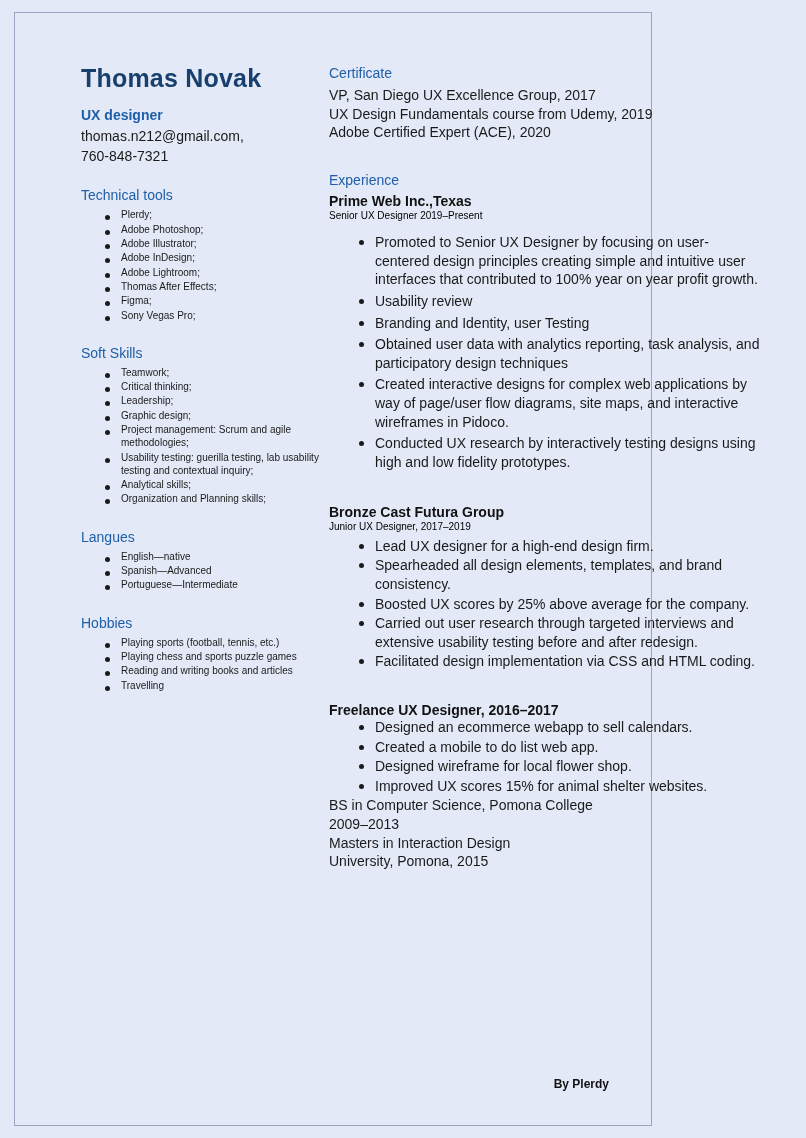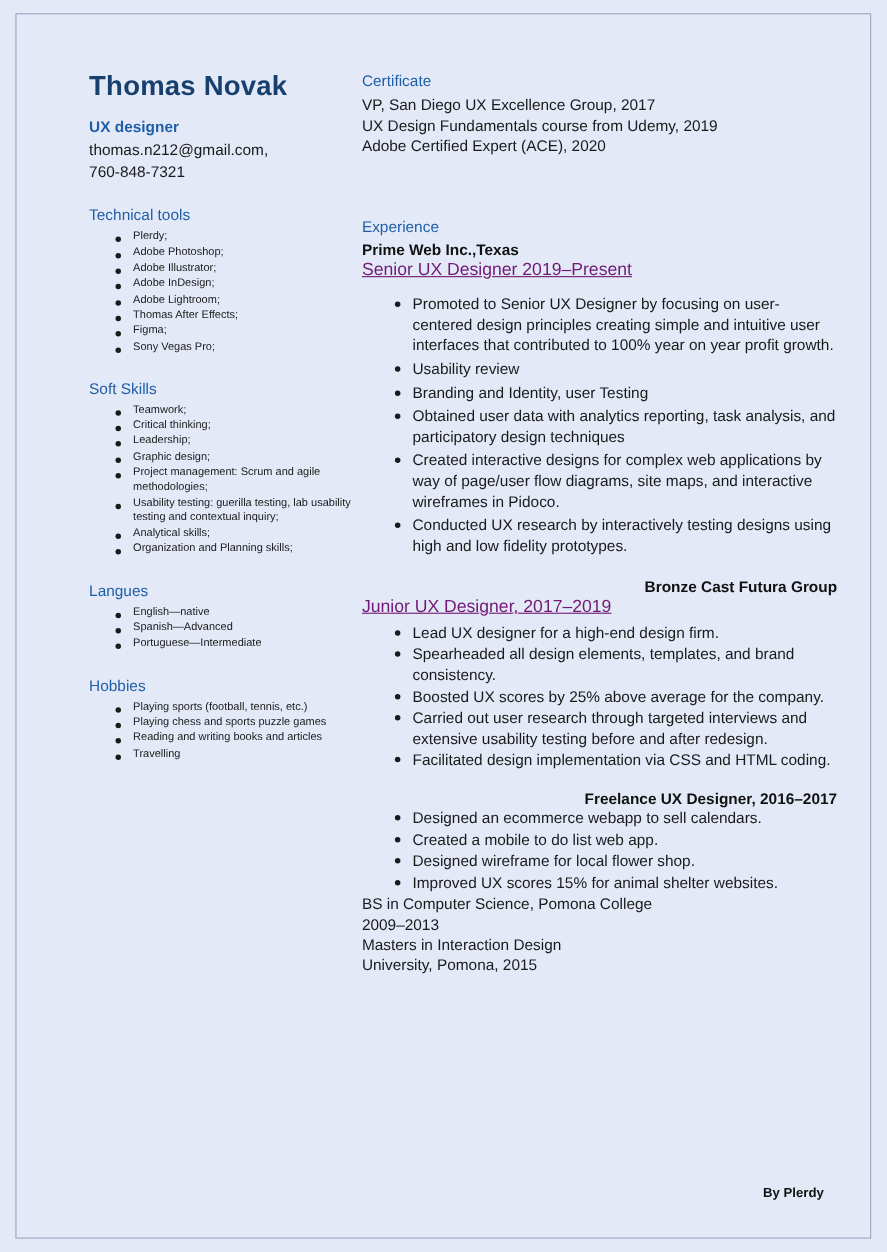--- a/index.html
+++ b/index.html
@@ -12,21 +12,21 @@
     background: #e3e9f7;
     font-family: "Liberation Sans", sans-serif;
     color: #1a1a1a;
     position: relative;
     overflow: hidden;
   }
   .page {
     position: absolute;
     left: 14px;
     top: 12px;
-    width: 778px;
+    width: 638px;
     height: 1114px;
     background: #e3e9f7;
     border: 1px solid #9aa6c0;
     box-sizing: border-box;
   }
   .resume {
     position: absolute;
     left: 66px;
     top: 52px;
     width: 680px;
@@ -101,29 +101,27 @@
     line-height: 1.33;
     color: #1a1a1a;
   }
   .job-title {
     font-size: 14px;
     font-weight: bold;
     color: #111;
     margin-top: 0;
   }
   .job-title.spaced {
-    margin-top: 17px;
-    text-align: right;
+    margin-top: 30px;
   }
   .job-sub {
-    font-size: 16px;
-    line-height: 1.33;
-    color: #701a75;
+    font-size: 10px;
+    line-height: 1.33;
+    color: #000000;
     margin-bottom: 3px;
-    text-decoration: underline;
   }
   ul.exp {
     list-style: none;
     margin: 0;
     padding: 0 0 0 28px;
   }
   ul.exp li {
     position: relative;
     font-size: 14px;
     line-height: 1.33;
@@ -205,21 +203,21 @@
 
     </div>
 
     <div class="col-right">
 
       <div class="section-title right-first">Certificate</div>
       <div class="plain-line">VP, San Diego UX Excellence Group, 2017</div>
       <div class="plain-line">UX Design Fundamentals course from Udemy, 2019</div>
       <div class="plain-line">Adobe Certified Expert (ACE), 2020</div>
 
-      <div class="section-title" style="margin-top:56px">Experience</div>
+      <div class="section-title" style="margin-top:30px">Experience</div>
 
       <div class="job-title">Prime Web Inc.,Texas</div>
       <div class="job-sub">Senior UX Designer 2019–Present</div>
       <div class="exp-gap"></div>
       <ul class="exp">
         <li>Promoted to Senior UX Designer by focusing on user-centered design principles creating simple and intuitive user interfaces that contributed to 100% year on year profit growth.</li>
         <li>Usability review</li>
         <li>Branding and Identity, user Testing</li>
         <li>Obtained user data with analytics reporting, task analysis, and participatory design techniques</li>
         <li>Created interactive designs for complex web applications by way of page/user flow diagrams, site maps, and interactive wireframes in Pidoco.</li>

